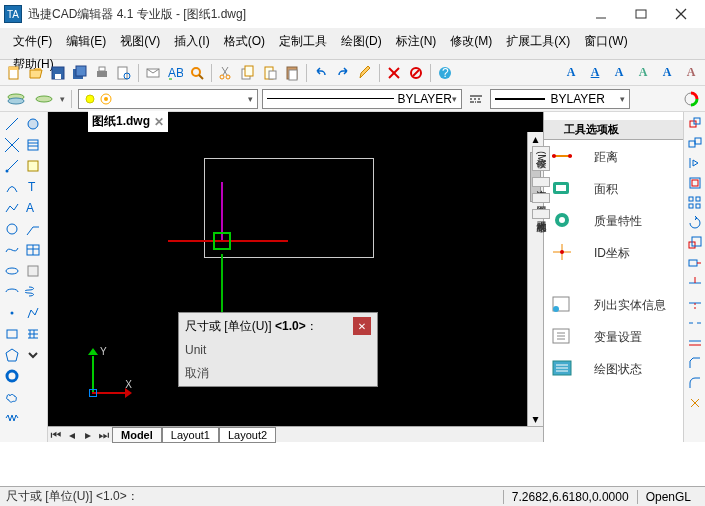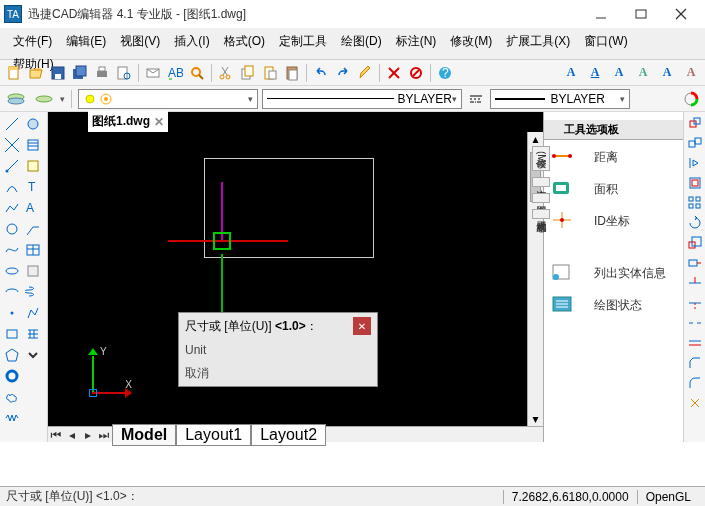--- a/index.html
+++ b/index.html
@@ -65,21 +65,21 @@
 
 .cmdpop { position: absolute; left: 130px; top: 180px; width: 200px; background: #e8e8e8; border: 1px solid #888; }
 .cmdpop .row1 { display: flex; align-items: center; padding: 4px 6px; }
 .cmdpop .closebtn { width: 18px; height: 18px; background: #b83c3c; color: #fff; display: flex; align-items: center; justify-content: center; margin-left: auto; font-size: 10px; }
 .cmdpop .row2, .cmdpop .row3 { padding: 4px 6px; color: #444; }
 
 
 .hscroll { height: 16px; background: #f0f0f0; border-top: 1px solid #aaa; display: flex; align-items: center; }
 .hscroll .nav { width: 16px; height: 14px; display: flex; align-items: center; justify-content: center; color: #333; }
 .hscroll .tabs { display: flex; }
-.hscroll .tab { padding: 1px 8px; border: 1px solid #888; background: #fff; font-size: 16px; }
+.hscroll .tab { padding: 1px 8px; border: 1px solid #888; background: #fff; font-size: 11px; }
 .hscroll .tab.active { background: #f8f8f8; font-weight: bold; }
 .vscroll { position: absolute; right: 0; top: 20px; bottom: 16px; width: 16px; background: #f0f0f0; border-left: 1px solid #aaa; }
 .vscroll .arr { height: 14px; display: flex; align-items: center; justify-content: center; }
 .vscroll .thumb { position: absolute; left: 2px; right: 2px; top: 20px; height: 50px; background: #c8c8c8; border: 1px solid #999; }
 
 
 .rightpanel { width: 140px; background: #fff; border-left: 1px solid #aaa; display: flex; flex-direction: column; }
 .rphdr { height: 20px; background: #e8e8e8; border-bottom: 1px solid #aaa; display: flex; align-items: center; padding: 0 20px; font-weight: bold; font-size: 11px; margin-top: 8px; }
 .rpitem { display: flex; align-items: flex-end; padding: 6px 6px; gap: 20px; }
 .rpitem .ic { width: 24px; height: 20px; display: flex; align-items: center; justify-content: center; }
@@ -550,36 +550,54 @@
           <svg width="24" height="20">
             <rect x="3" y="4" width="16" height="12" fill="#2a8" rx="2"></rect>
             <rect x="6" y="7" width="10" height="6" fill="#fff"></rect>
           </svg>
         </div>
       <span class="lbl">面积</span>
     </div>
     <div class="rpitem">
       <div class="ic">
           <svg width="24" height="20">
+            <circle cx="12" cy="10" r="7" fill="#2a8"></circle>
+            <circle cx="12" cy="10" r="3" fill="#fff"></circle>
+          </svg>
+        </div>
+      <span class="lbl">质量特性</span>
+    </div>
+    <div class="rpitem">
+      <div class="ic">
+          <svg width="24" height="20">
             <line x1="12" y1="2" x2="12" y2="18" stroke="#e80"></line>
             <line x1="3" y1="10" x2="21" y2="10" stroke="#e80"></line>
             <circle cx="12" cy="10" r="2" fill="#d00"></circle>
           </svg>
         </div>
       <span class="lbl">ID坐标</span>
     </div>
     <div style="height:20px"></div>
     <div class="rpitem">
       <div class="ic">
           <svg width="24" height="20">
             <rect x="3" y="3" width="16" height="14" fill="#fff" stroke="#888"></rect>
             <circle cx="6" cy="15" r="3" fill="#3ad"></circle>
           </svg>
         </div>
       <span class="lbl">列出实体信息</span>
+    </div>
+    <div class="rpitem">
+      <div class="ic">
+          <svg width="24" height="20">
+            <rect x="3" y="3" width="16" height="14" fill="#fff" stroke="#888"></rect>
+            <path d="M7 7h8M7 10h8M7 13h8" stroke="#888"></path>
+          </svg>
+        </div>
+      <span class="lbl">变量设置</span>
     </div>
     <div class="rpitem">
       <div class="ic">
           <svg width="24" height="20">
             <rect x="3" y="3" width="18" height="14" fill="#4ac" stroke="#288"></rect>
             <line x1="6" y1="7" x2="18" y2="7" stroke="#fff"></line>
             <line x1="6" y1="10" x2="18" y2="10" stroke="#fff"></line>
             <line x1="6" y1="13" x2="18" y2="13" stroke="#fff"></line>
           </svg>
         </div>

